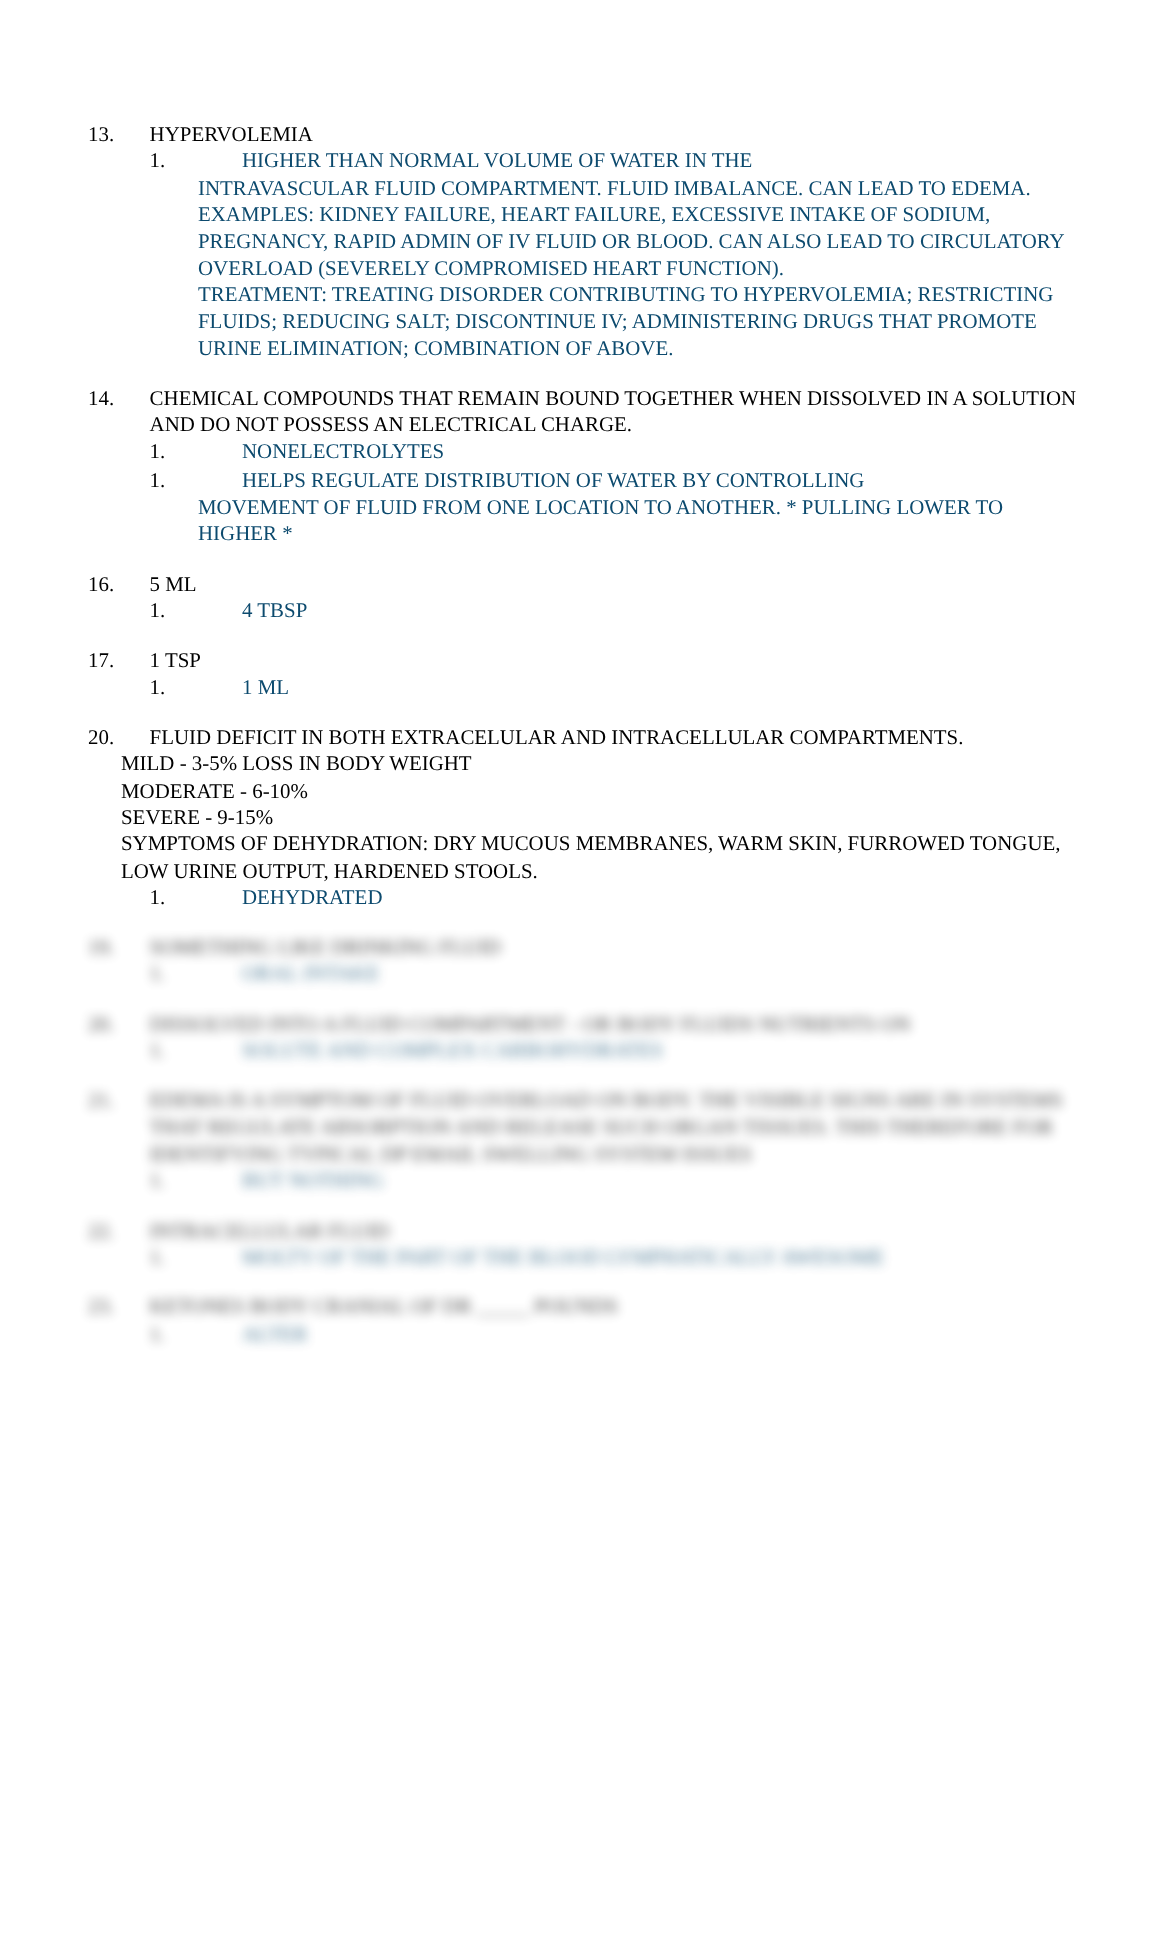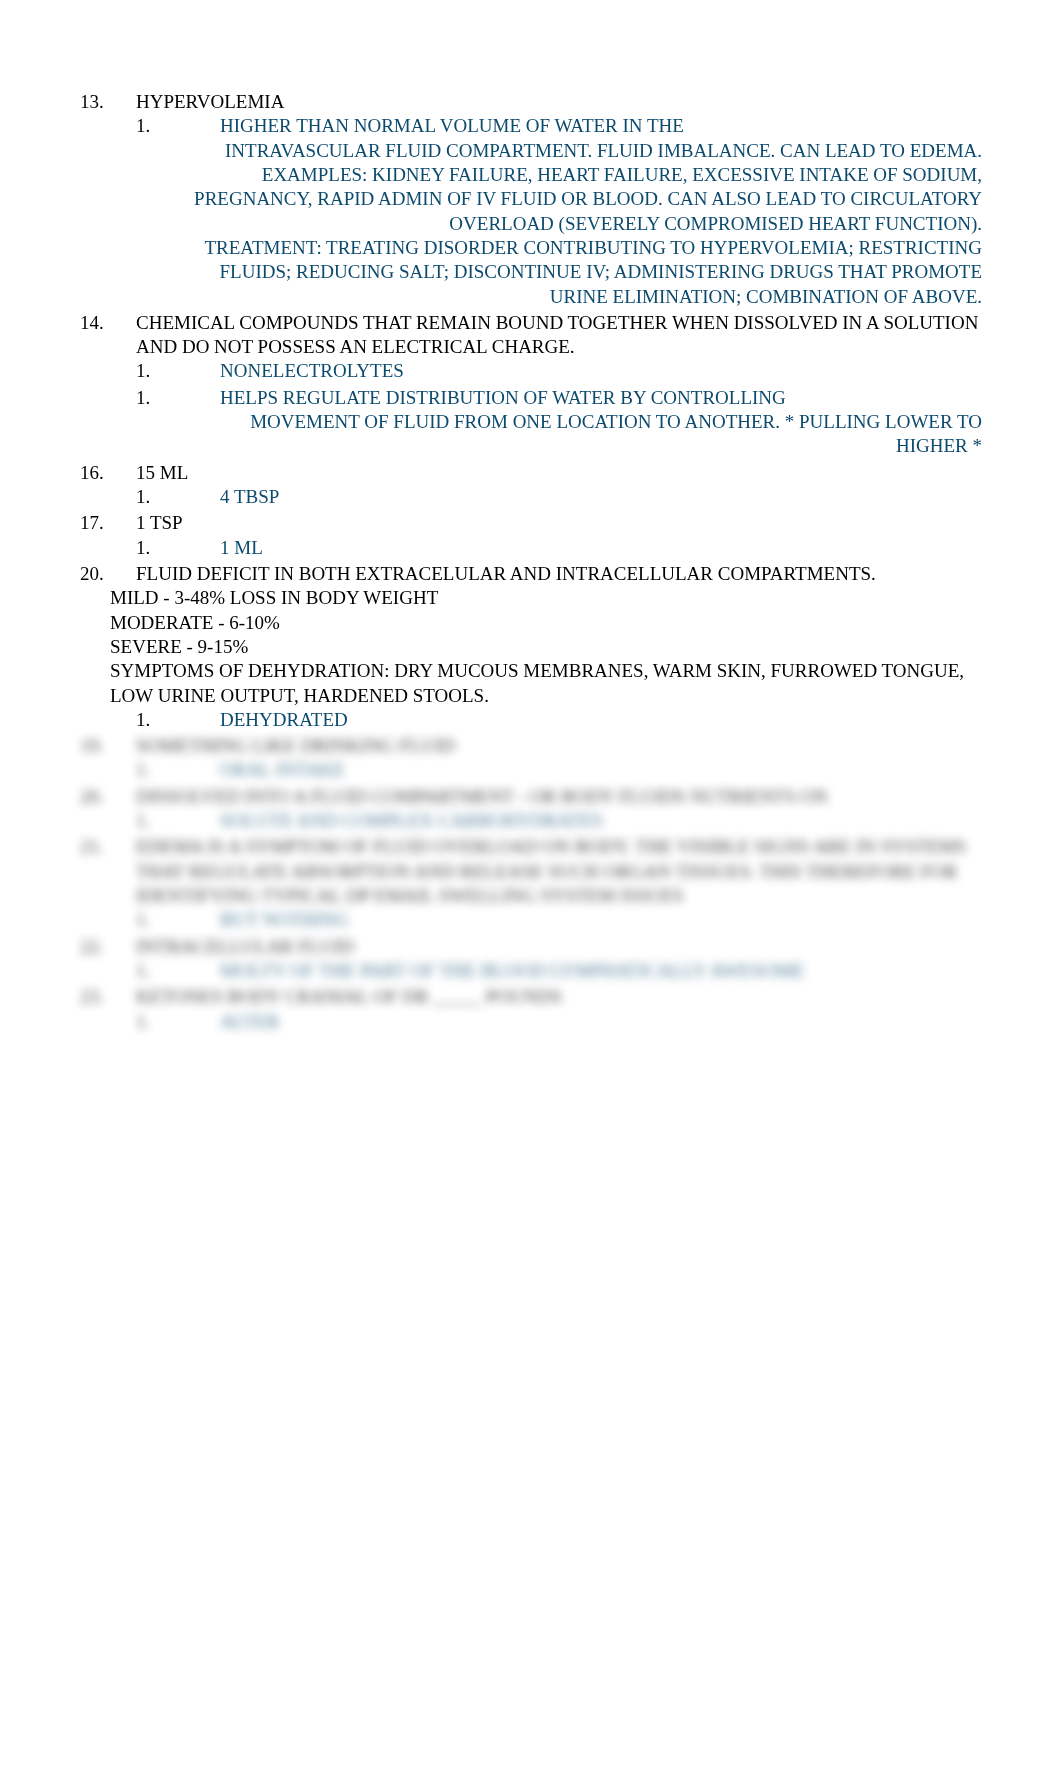--- a/index.html
+++ b/index.html
@@ -15,20 +15,21 @@
       font-size: 19px;
       line-height: 1.28;
       color: #000000;
     }
     .item {
       margin-bottom: 2px;
     }
     .q-row {
       display: flex;
       align-items: flex-start;
+      margin-top: 21px;
     }
     .q-num {
       min-width: 56px;
       padding-left: 0;
     }
     .q-text {
       flex: 1;
     }
     .q-continuation {
       padding-left: 30px;
@@ -41,21 +42,20 @@
     .a-num {
       min-width: 84px;
     }
     .a-text {
       flex: 1;
       color: #2e9a5a;
     }
     .a-continuation {
       padding-left: 100px;
       color: #2e9a5a;
-      text-align: right;
     }
     .black {
       color: #000000;
     }
     .green {
       color: #0c4a6e;
     }
     .blurred {
       filter: blur(5px);
       opacity: 0.75;
@@ -91,21 +91,21 @@
     <div class="item">
       <div class="a-row">
         <span class="a-num black">1.</span>
         <span class="a-text green">HELPS REGULATE DISTRIBUTION OF WATER BY CONTROLLING</span>
       </div>
       <div class="a-continuation green">MOVEMENT OF FLUID FROM ONE LOCATION TO ANOTHER. *   PULLING LOWER TO HIGHER  *</div>
     </div>
     <div class="item">
       <div class="q-row">
         <span class="q-num black">16.</span>
-        <span class="q-text black">15 ML</span>
+        <span class="q-text black">5 ML</span>
       </div>
       <div class="a-row">
         <span class="a-num black">1.</span>
         <span class="a-text green">4 TBSP</span>
       </div>
     </div>
     <div class="item">
       <div class="q-row">
         <span class="q-num black">17.</span>
         <span class="q-text black">1 TSP</span>
@@ -113,21 +113,21 @@
       <div class="a-row">
         <span class="a-num black">1.</span>
         <span class="a-text green">1 ML</span>
       </div>
     </div>
     <div class="item">
       <div class="q-row">
         <span class="q-num black">20.</span>
         <span class="q-text black">FLUID DEFICIT IN BOTH EXTRACELULAR AND INTRACELLULAR COMPARTMENTS.</span>
       </div>
-      <div class="q-continuation black">MILD - 3-48% LOSS IN BODY WEIGHT</div>
+      <div class="q-continuation black">MILD - 3-5% LOSS IN BODY WEIGHT</div>
       <div class="q-continuation black">MODERATE - 6-10%</div>
       <div class="q-continuation black">SEVERE - 9-15%</div>
       <div class="q-continuation black">SYMPTOMS OF DEHYDRATION: DRY MUCOUS MEMBRANES, WARM SKIN, FURROWED TONGUE, LOW URINE OUTPUT, HARDENED STOOLS.</div>
       <div class="a-row">
         <span class="a-num black">1.</span>
         <span class="a-text green">DEHYDRATED</span>
       </div>
     </div>
     <div class="item blurred">
       <div class="q-row">

